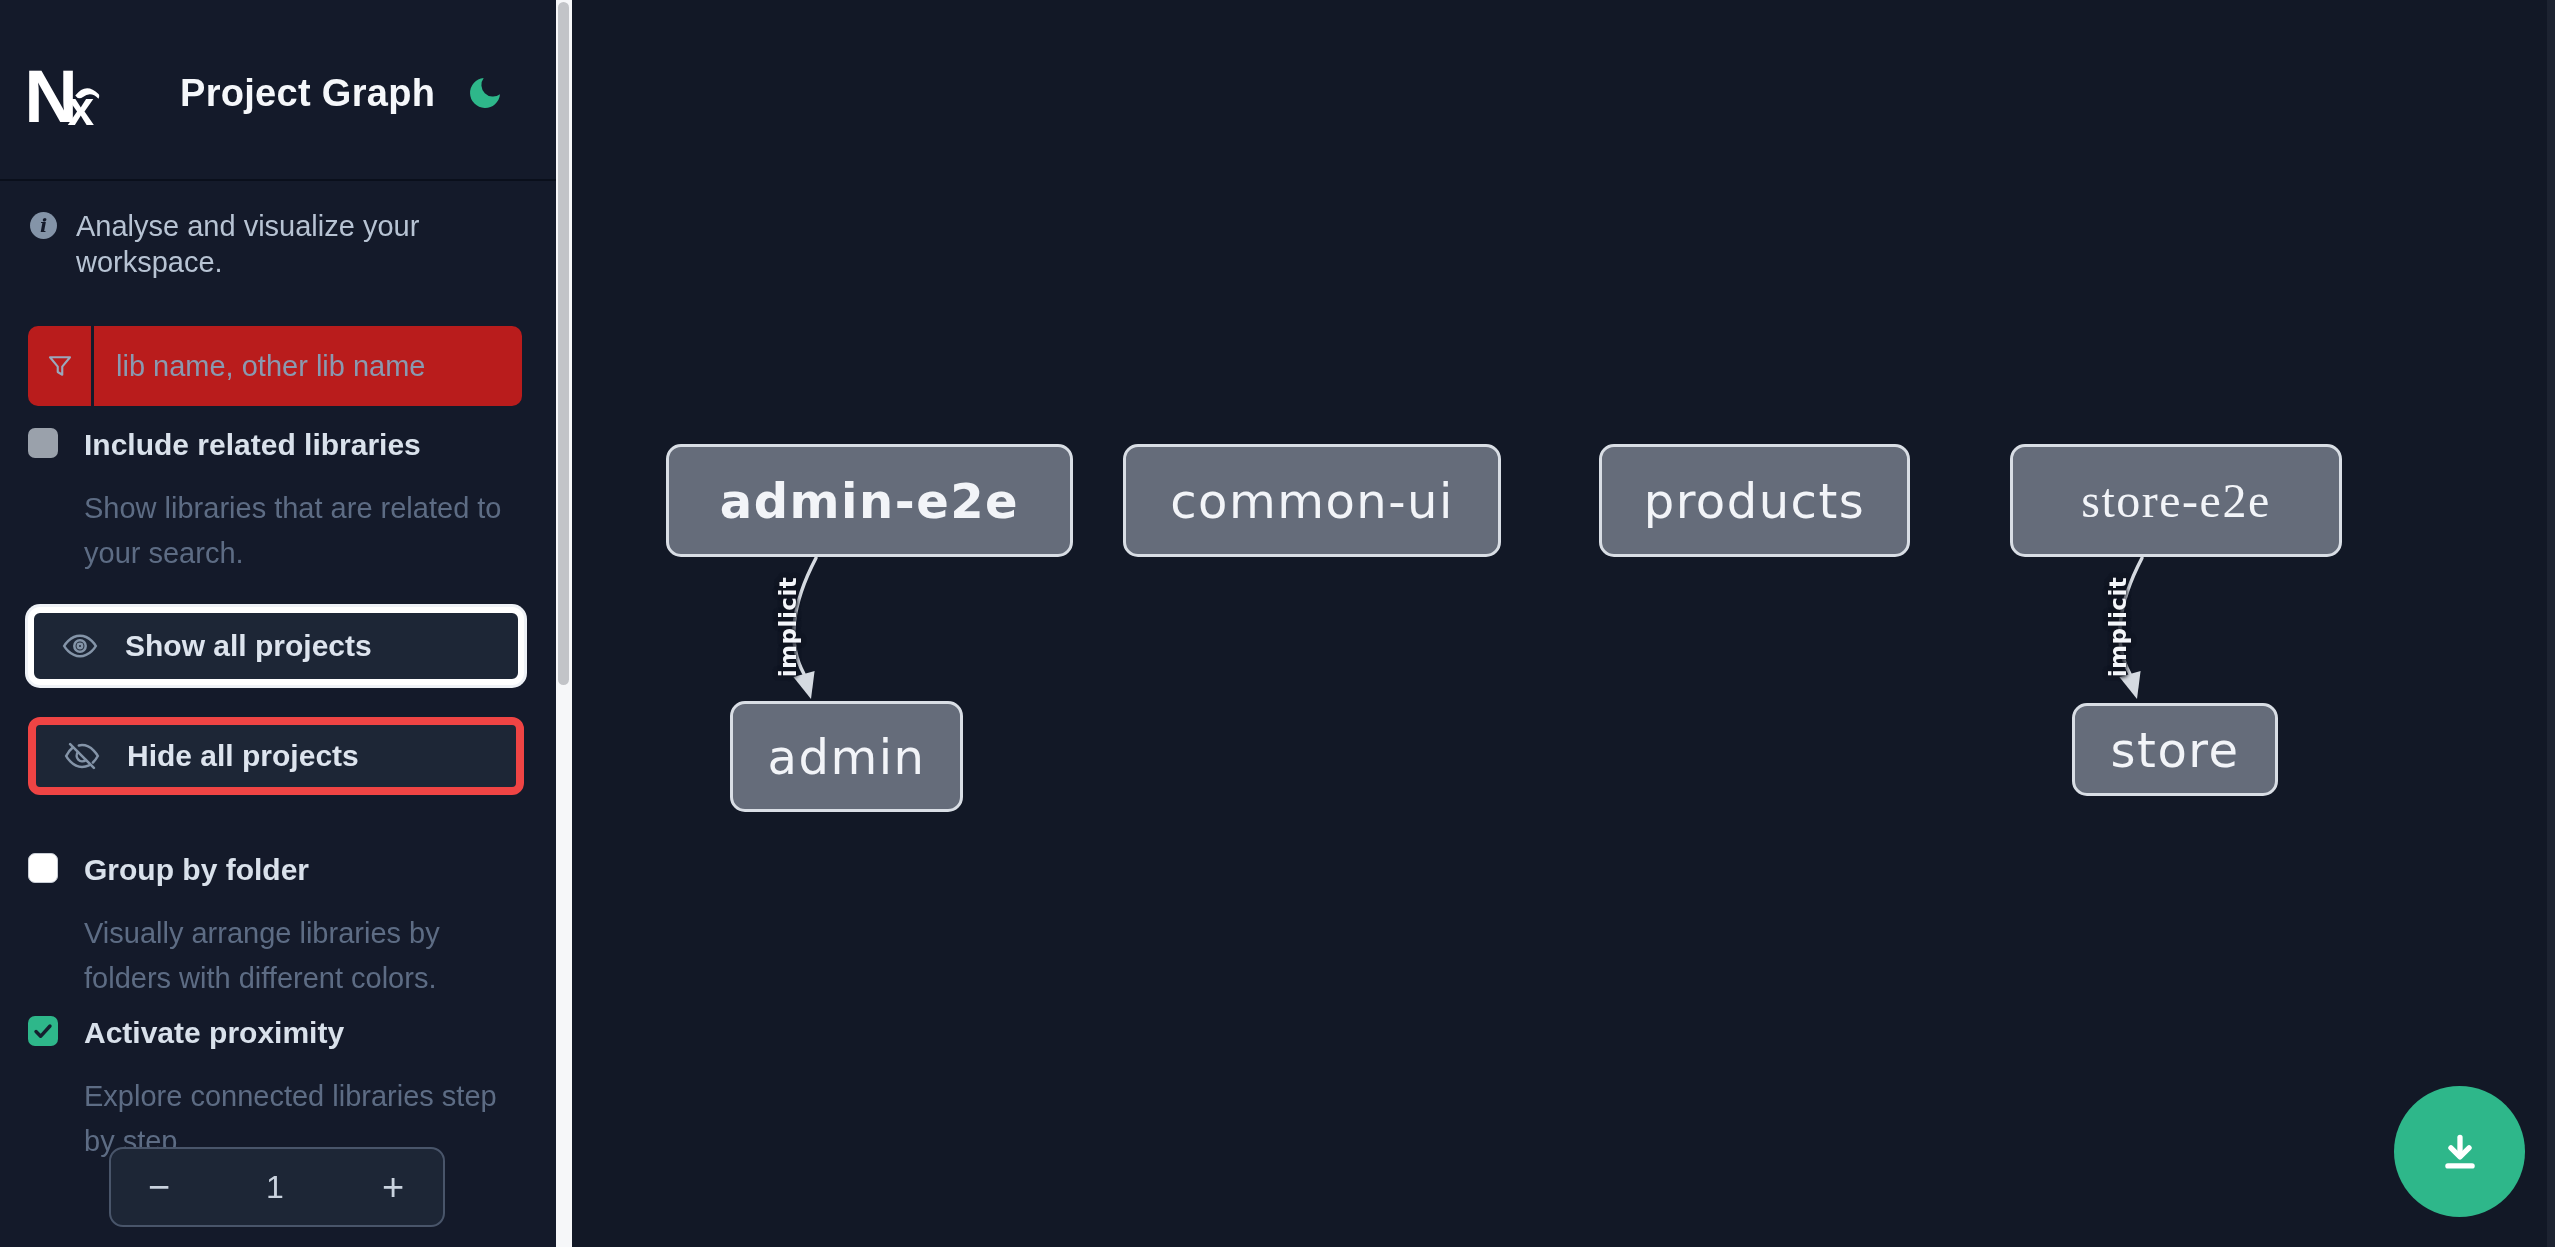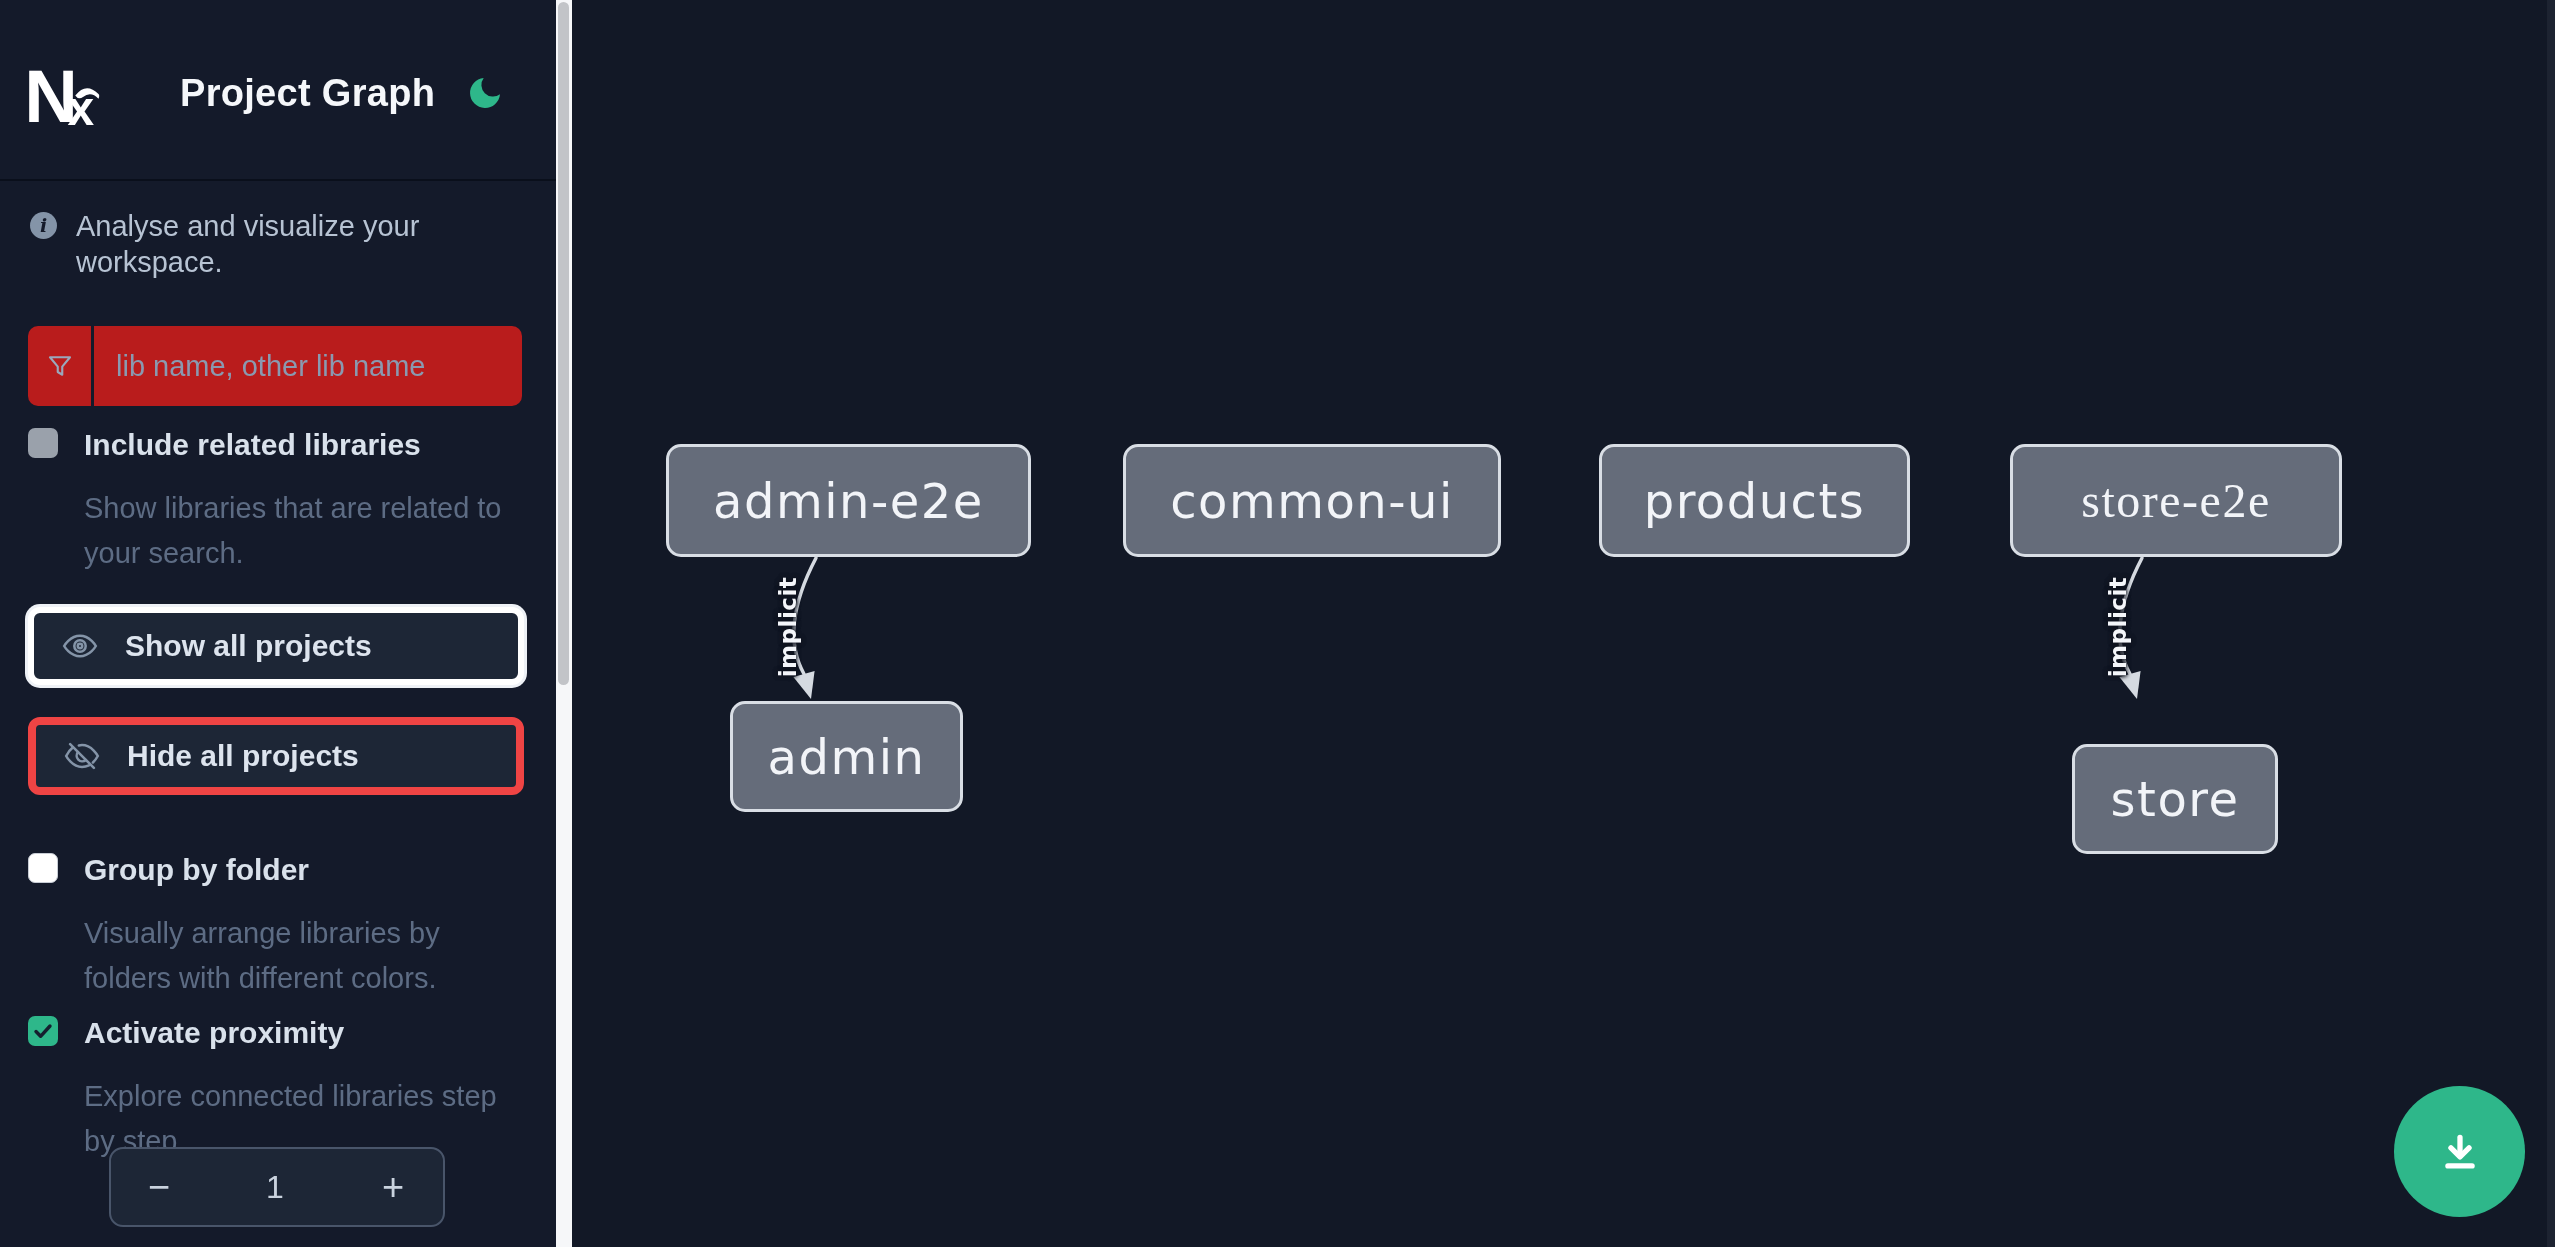--- a/index.html
+++ b/index.html
@@ -72,26 +72,26 @@
   
   #canvas { position:absolute; left:572px; top:0; width:1983px; height:1247px;
             background:#121826; }
   .canvas-right-strip { position:absolute; right:0; top:0; width:8px; height:100%;
                         background:#1d2331; }
 
   .gnode { position:absolute; background:#656c7a; border:3px solid #d9dee5; border-radius:15px;
            display:flex; align-items:center; justify-content:center;
            font-family:"DejaVu Sans", sans-serif; font-size:48px; letter-spacing:1.5px;
            color:#f2f4f8; cursor:pointer; }
-  .n-admin-e2e { left:94px;   top:444px; width:365px; height:113px; }
+  .n-admin-e2e { left:94px;   top:444px; width:407px; height:113px;font-weight:bold; }
   .n-common-ui { left:551px;  top:444px; width:378px; height:113px; }
   .n-products  { left:1027px; top:444px; width:311px; height:113px; }
   .n-store-e2e { left:1438px; top:444px; width:332px; height:113px;font-family:Liberation Serif, serif; }
   .n-admin     { left:158px;  top:701px; width:233px; height:111px; }
-  .n-store     { left:1500px; top:744px; width:206px; height:110px; }
+  .n-store     { left:1500px; top:703px; width:206px; height:93px; }
 
   #edge-layer { position:absolute; left:0; top:0; width:1983px; height:1247px; }
 
   .edge-label { position:absolute; transform:translate(-50%,-50%) rotate(-90deg);
                 font-family:"DejaVu Sans", sans-serif; font-size:23px; font-weight:700;
                 color:#f4f6fa; letter-spacing:.5px; white-space:nowrap;
                 text-shadow:0 0 5px #10141f, 0 0 5px #10141f, 0 0 4px #10141f; }
   .el-1 { left:216px;  top:627px; }
   .el-2 { left:1546px; top:627px; }
 

